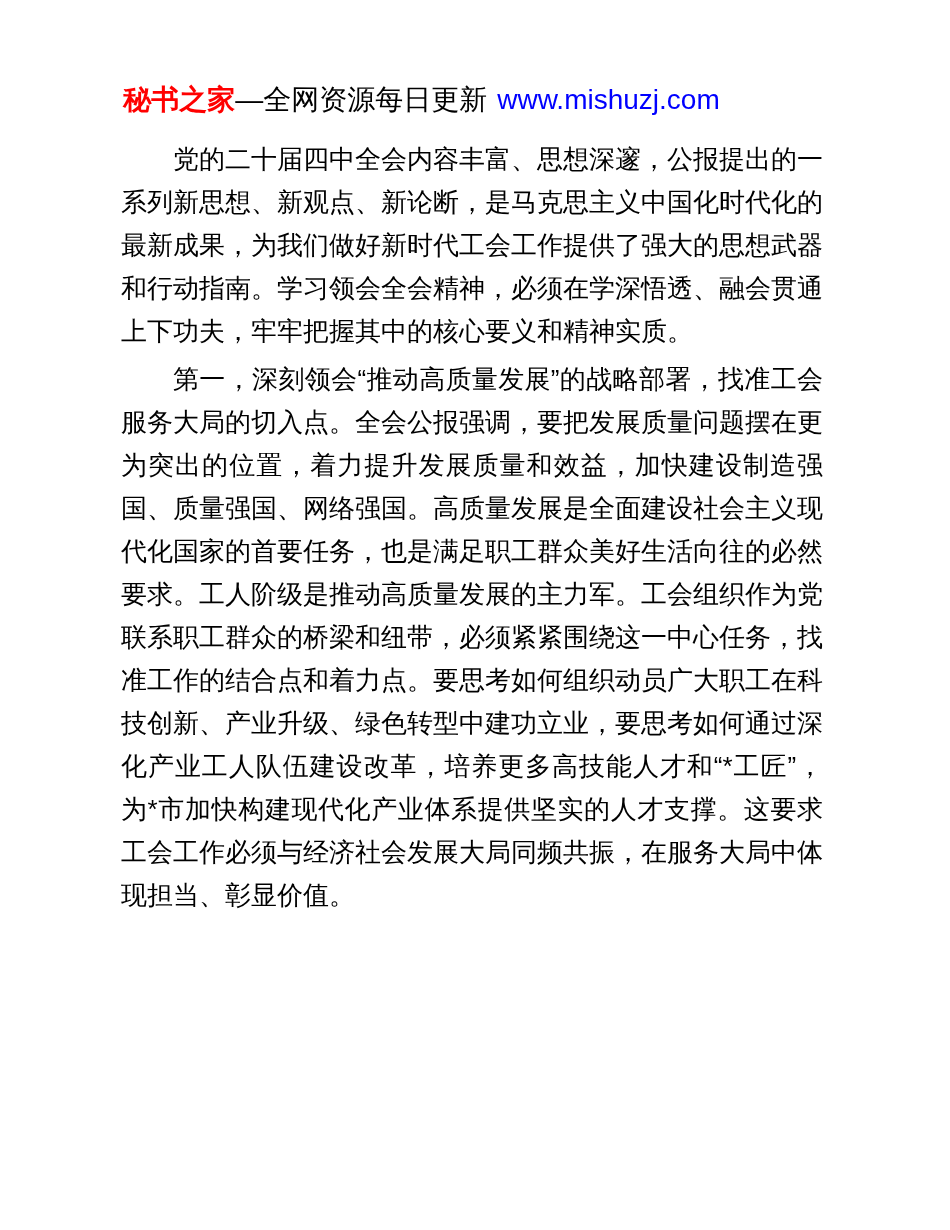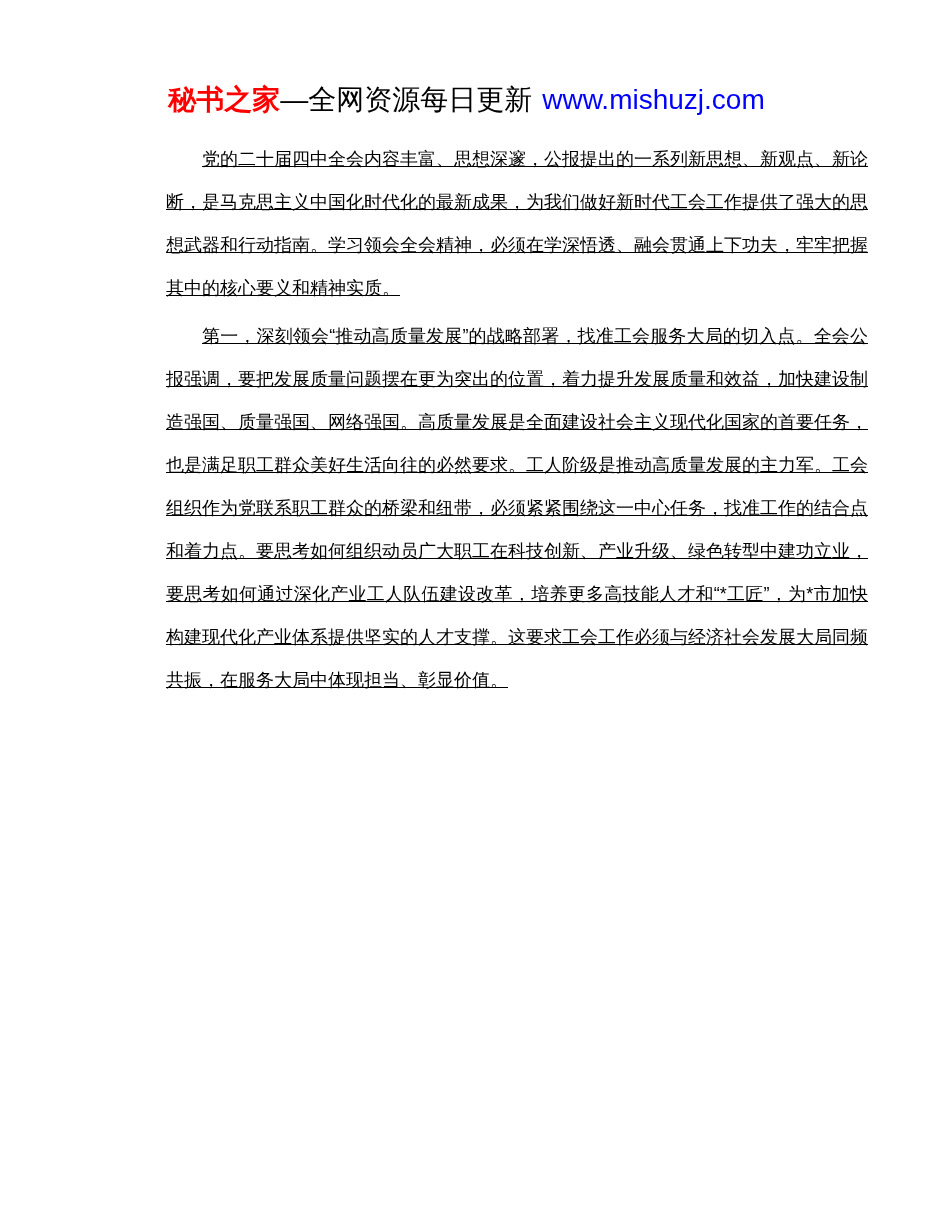--- a/index.html
+++ b/index.html
@@ -9,21 +9,20 @@
   }
   .page {
     position: relative;
     width: 843px;
     height: 1230px;
     background: #ffffff;
     overflow: hidden;
     font-family: "Liberation Sans", sans-serif;
     box-sizing: border-box;
     padding-top: 84px;
-    margin-left: 45px;
   }
   .doc-header {
     width: 100%;
     text-align: center;
     font-size: 28px;
     line-height: 32px;
     white-space: nowrap;
     color: #000000;
   }
   .doc-header .brand {
@@ -39,27 +38,26 @@
     margin-left: 10px;
     text-decoration: none;
   }
   .content {
     margin: 22px auto 0 121px;
     width: 702px;
     color: #000000;
   }
   .content p {
     margin: 0 0 5px 0;
-    font-size: 18px;
+    font-size: 26px;
     line-height: 43px;
     text-align: justify;
     text-indent: 2em;
     word-break: break-all;
     color: #000000;
-    text-decoration: underline;
   }
 </style>
 </head>
 <body>
 
 <div class="page">
 
   <div class="doc-header">
     <span class="brand">秘书之家</span><span class="sep">—</span><span class="tagline">全网资源每日更新</span><span class="url">www.mishuzj.com</span>
   </div>

